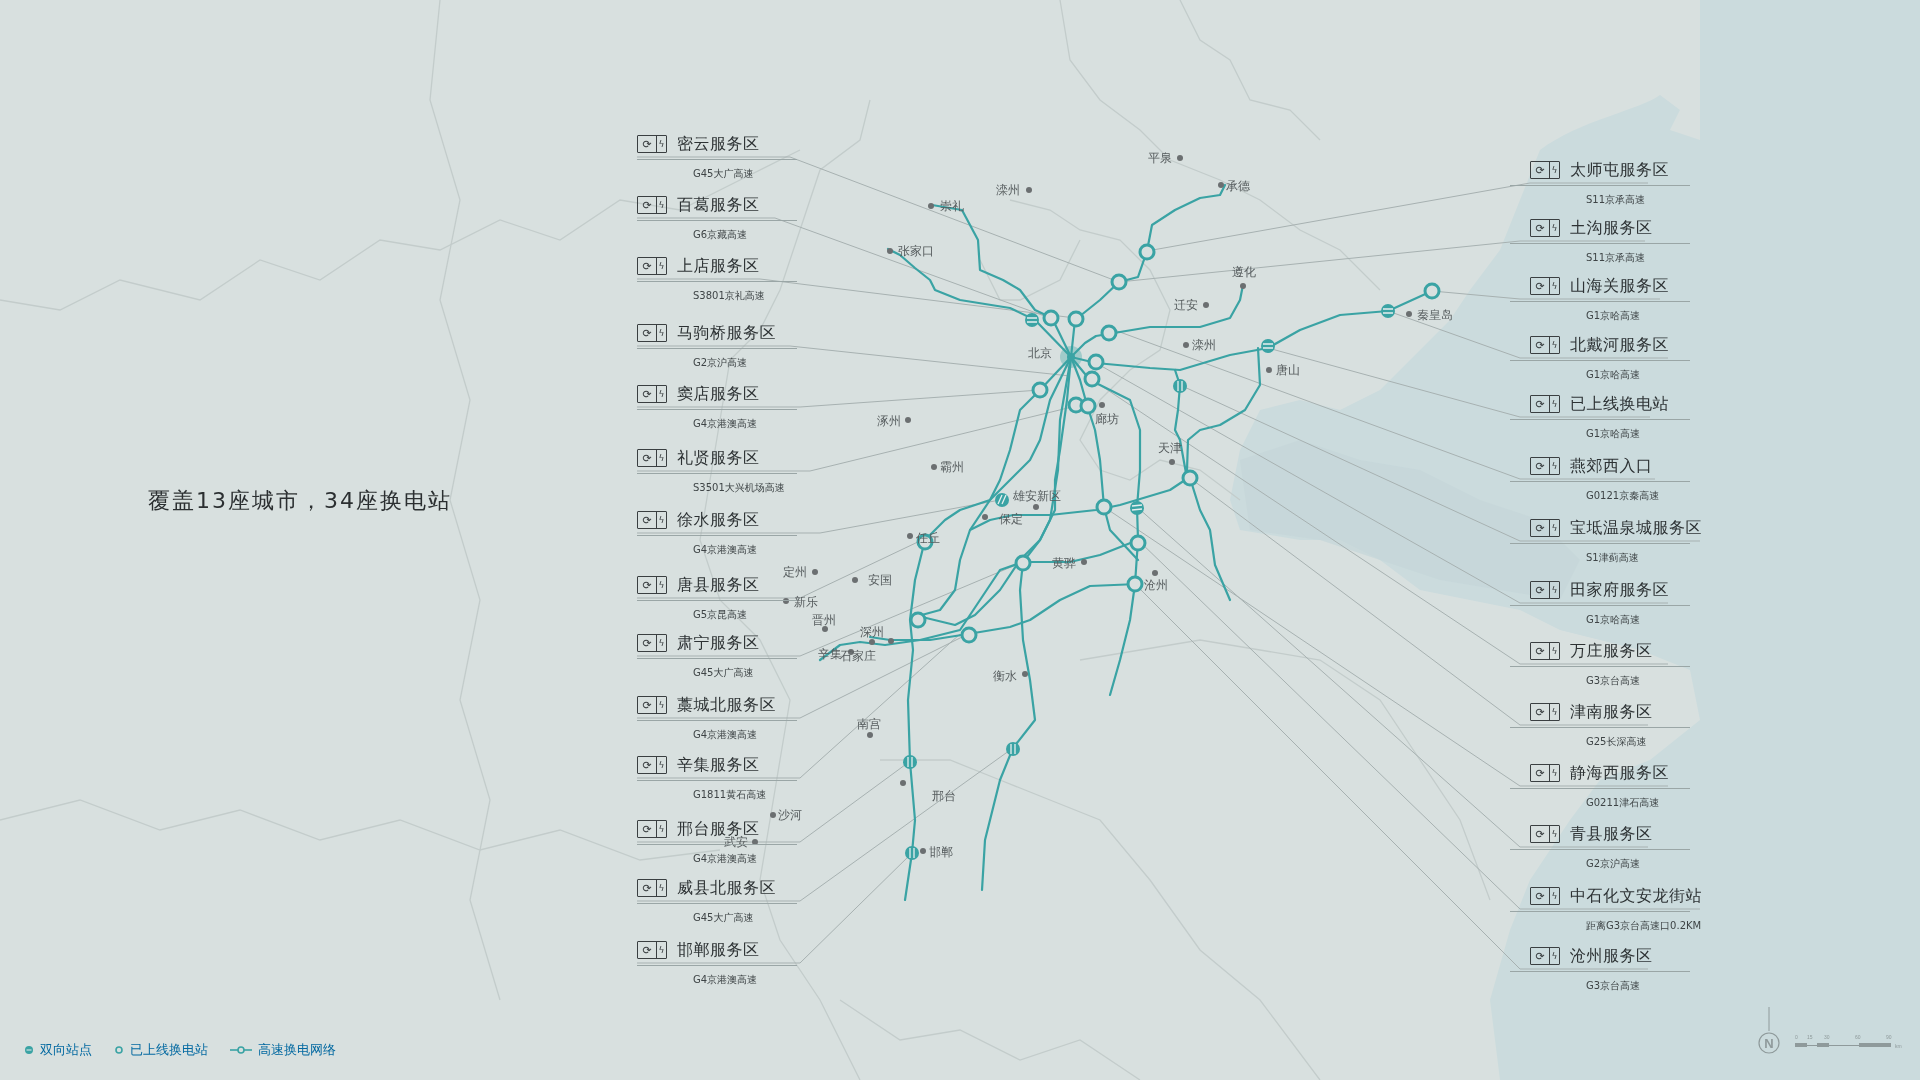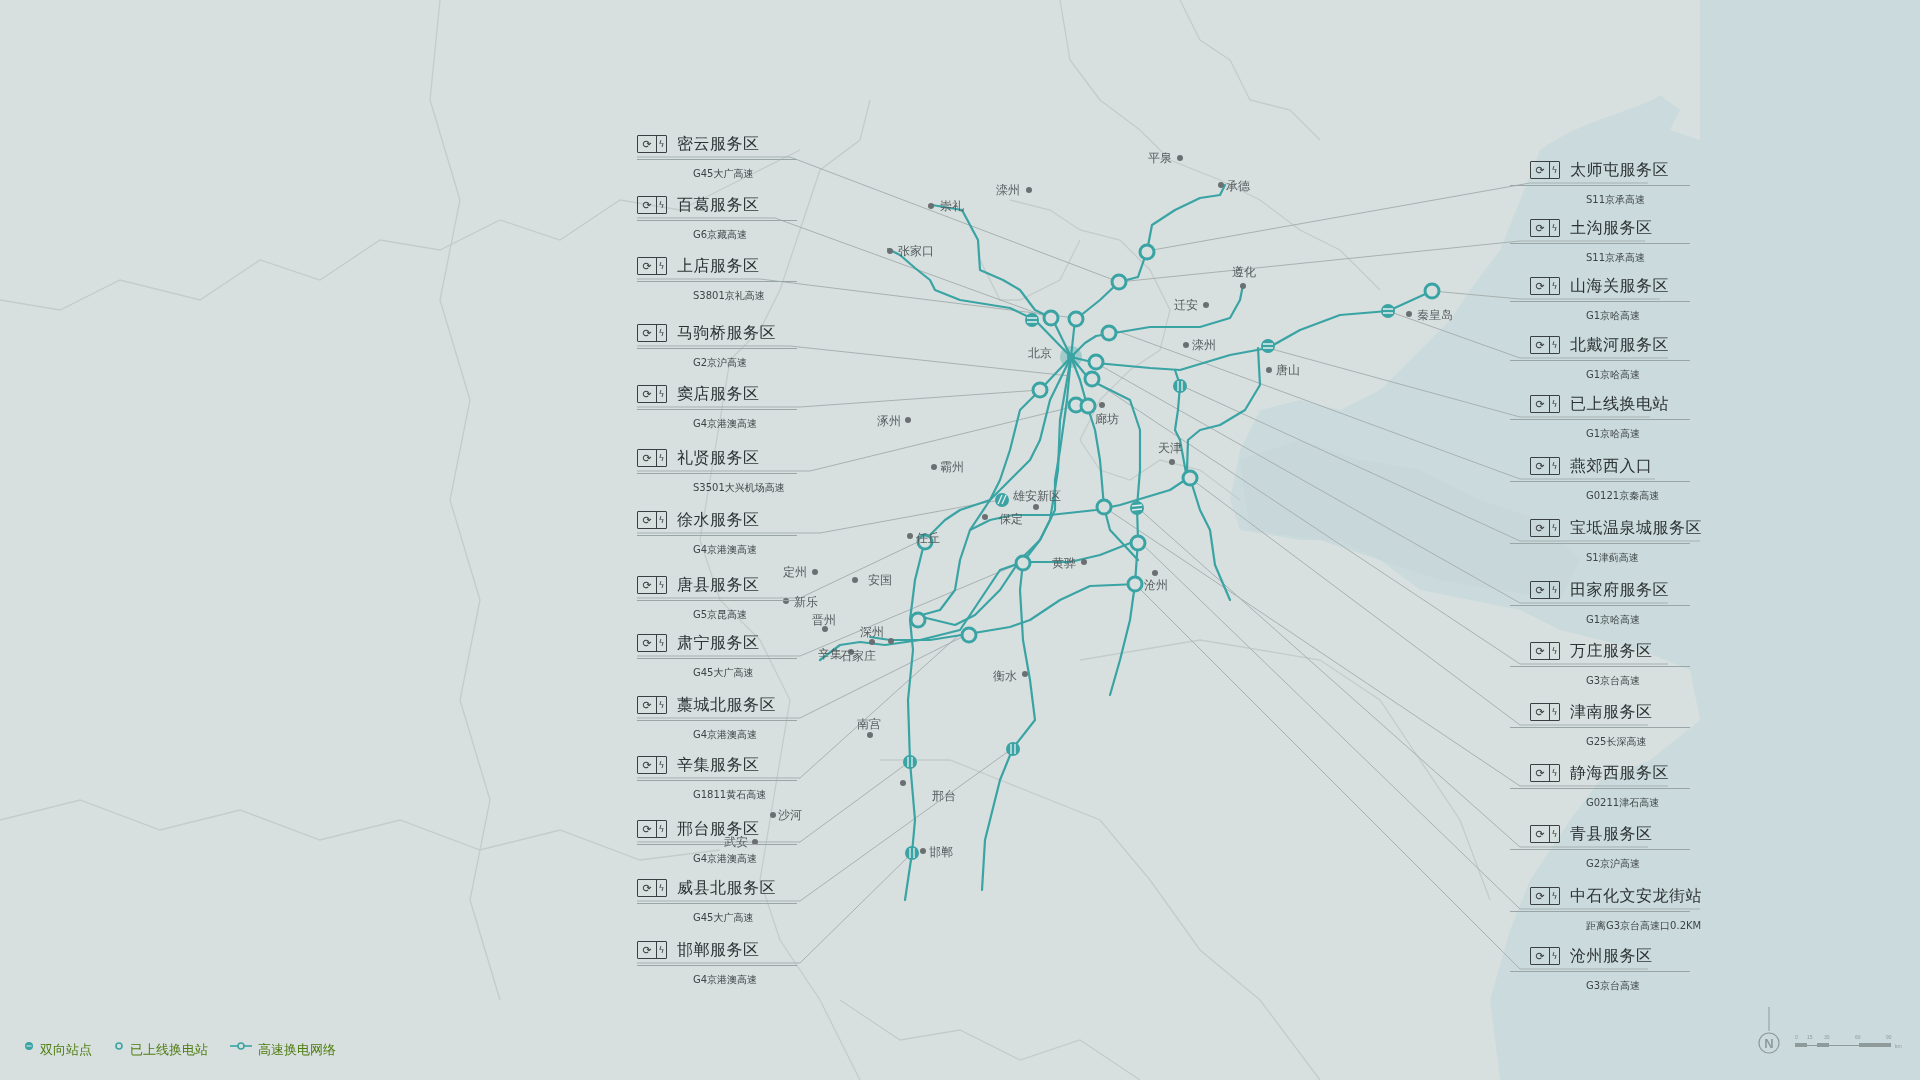--- a/index.html
+++ b/index.html
@@ -14,21 +14,21 @@
   .label .ico{width:30px;height:18px;border:1.5px solid #3a3f41;border-radius:1px;display:flex;box-sizing:border-box;margin-right:10px;flex:none;}
   .label .ico .a{width:18px;border-right:1.2px solid #3a3f41;display:flex;align-items:center;justify-content:center;font-size:11px;line-height:1;color:#3a3f41;}
   .label .ico .b{flex:1;display:flex;align-items:center;justify-content:center;font-size:9px;line-height:1;color:#3a3f41;}
   .label .name{font-size:16px;color:#2d3234;white-space:nowrap;letter-spacing:0.5px;font-family:Liberation Mono, monospace;}
   .label .rule{height:1px;background:#9aa6a6;margin-top:3px;}
   .label .road{font-size:10px;color:#3e4446;margin-top:7px;margin-left:56px;white-space:nowrap;}
   .label.left{left:637px;}
   .label.right{left:1530px;}
   .label.right .rule{margin-left:-20px;}
   .legend{position:absolute;left:0;top:1020px;width:370px;height:60px;background:rgba(216,224,223,0.55);display:flex;align-items:center;padding-left:24px;box-sizing:border-box;}
-  .legend .item{display:flex;margin-right:22px;font-size:13px;color:#4d7c0f;}
+  .legend .item{display:flex;align-items:center;margin-right:22px;font-size:13px;color:#0369a1;}
   .legend .sym{margin-right:6px;}
   .city{position:absolute;font-size:12px;color:#555b5d;white-space:nowrap;}
   .scale{position:absolute;left:1745px;top:1005px;}
 </style>
 </head>
 <body>
 
 <svg id="map" viewBox="0 0 1920 1080" xmlns="http://www.w3.org/2000/svg">
 
   <path fill="#cbdbdd" d="M1540,150 C1580,120 1640,110 1660,95 L1680,110 L1670,130 L1700,140 L1700,0 L1920,0 L1920,1080 L1500,1080 L1490,1000 L1510,930 L1530,880 L1570,820 L1600,780 L1650,760 L1700,720 L1690,670 L1640,650 L1560,630 L1520,610 L1470,600 L1420,590 L1380,560 L1340,540 L1300,540 L1240,530 L1230,500 L1240,450 L1260,410 L1300,400 L1340,410 L1380,390 L1420,350 L1450,320 L1470,290 L1500,250 L1520,200 Z"></path>
@@ -237,20 +237,21 @@
   <span class="city" style="left:840px;top:648px">石家庄</span>
   <span class="city" style="left:993px;top:668px">衡水</span>
   <span class="city" style="left:857px;top:716px">南宫</span>
   <span class="city" style="left:932px;top:788px">邢台</span>
   <span class="city" style="left:778px;top:807px">沙河</span>
   <span class="city" style="left:724px;top:834px">武安</span>
   <span class="city" style="left:929px;top:844px">邯郸</span>
 </div>
 
 <div class="title-block">
+  <div class="subtitle">覆盖13座城市，34座换电站</div>
 </div>
 
 <div>
   <div class="label left" style="top:132px">
       <div class="row">
         <span class="ico">
           <span class="a">⟳</span>
           <span class="b">ϟ</span>
         </span>
         <span class="name">密云服务区</span>

